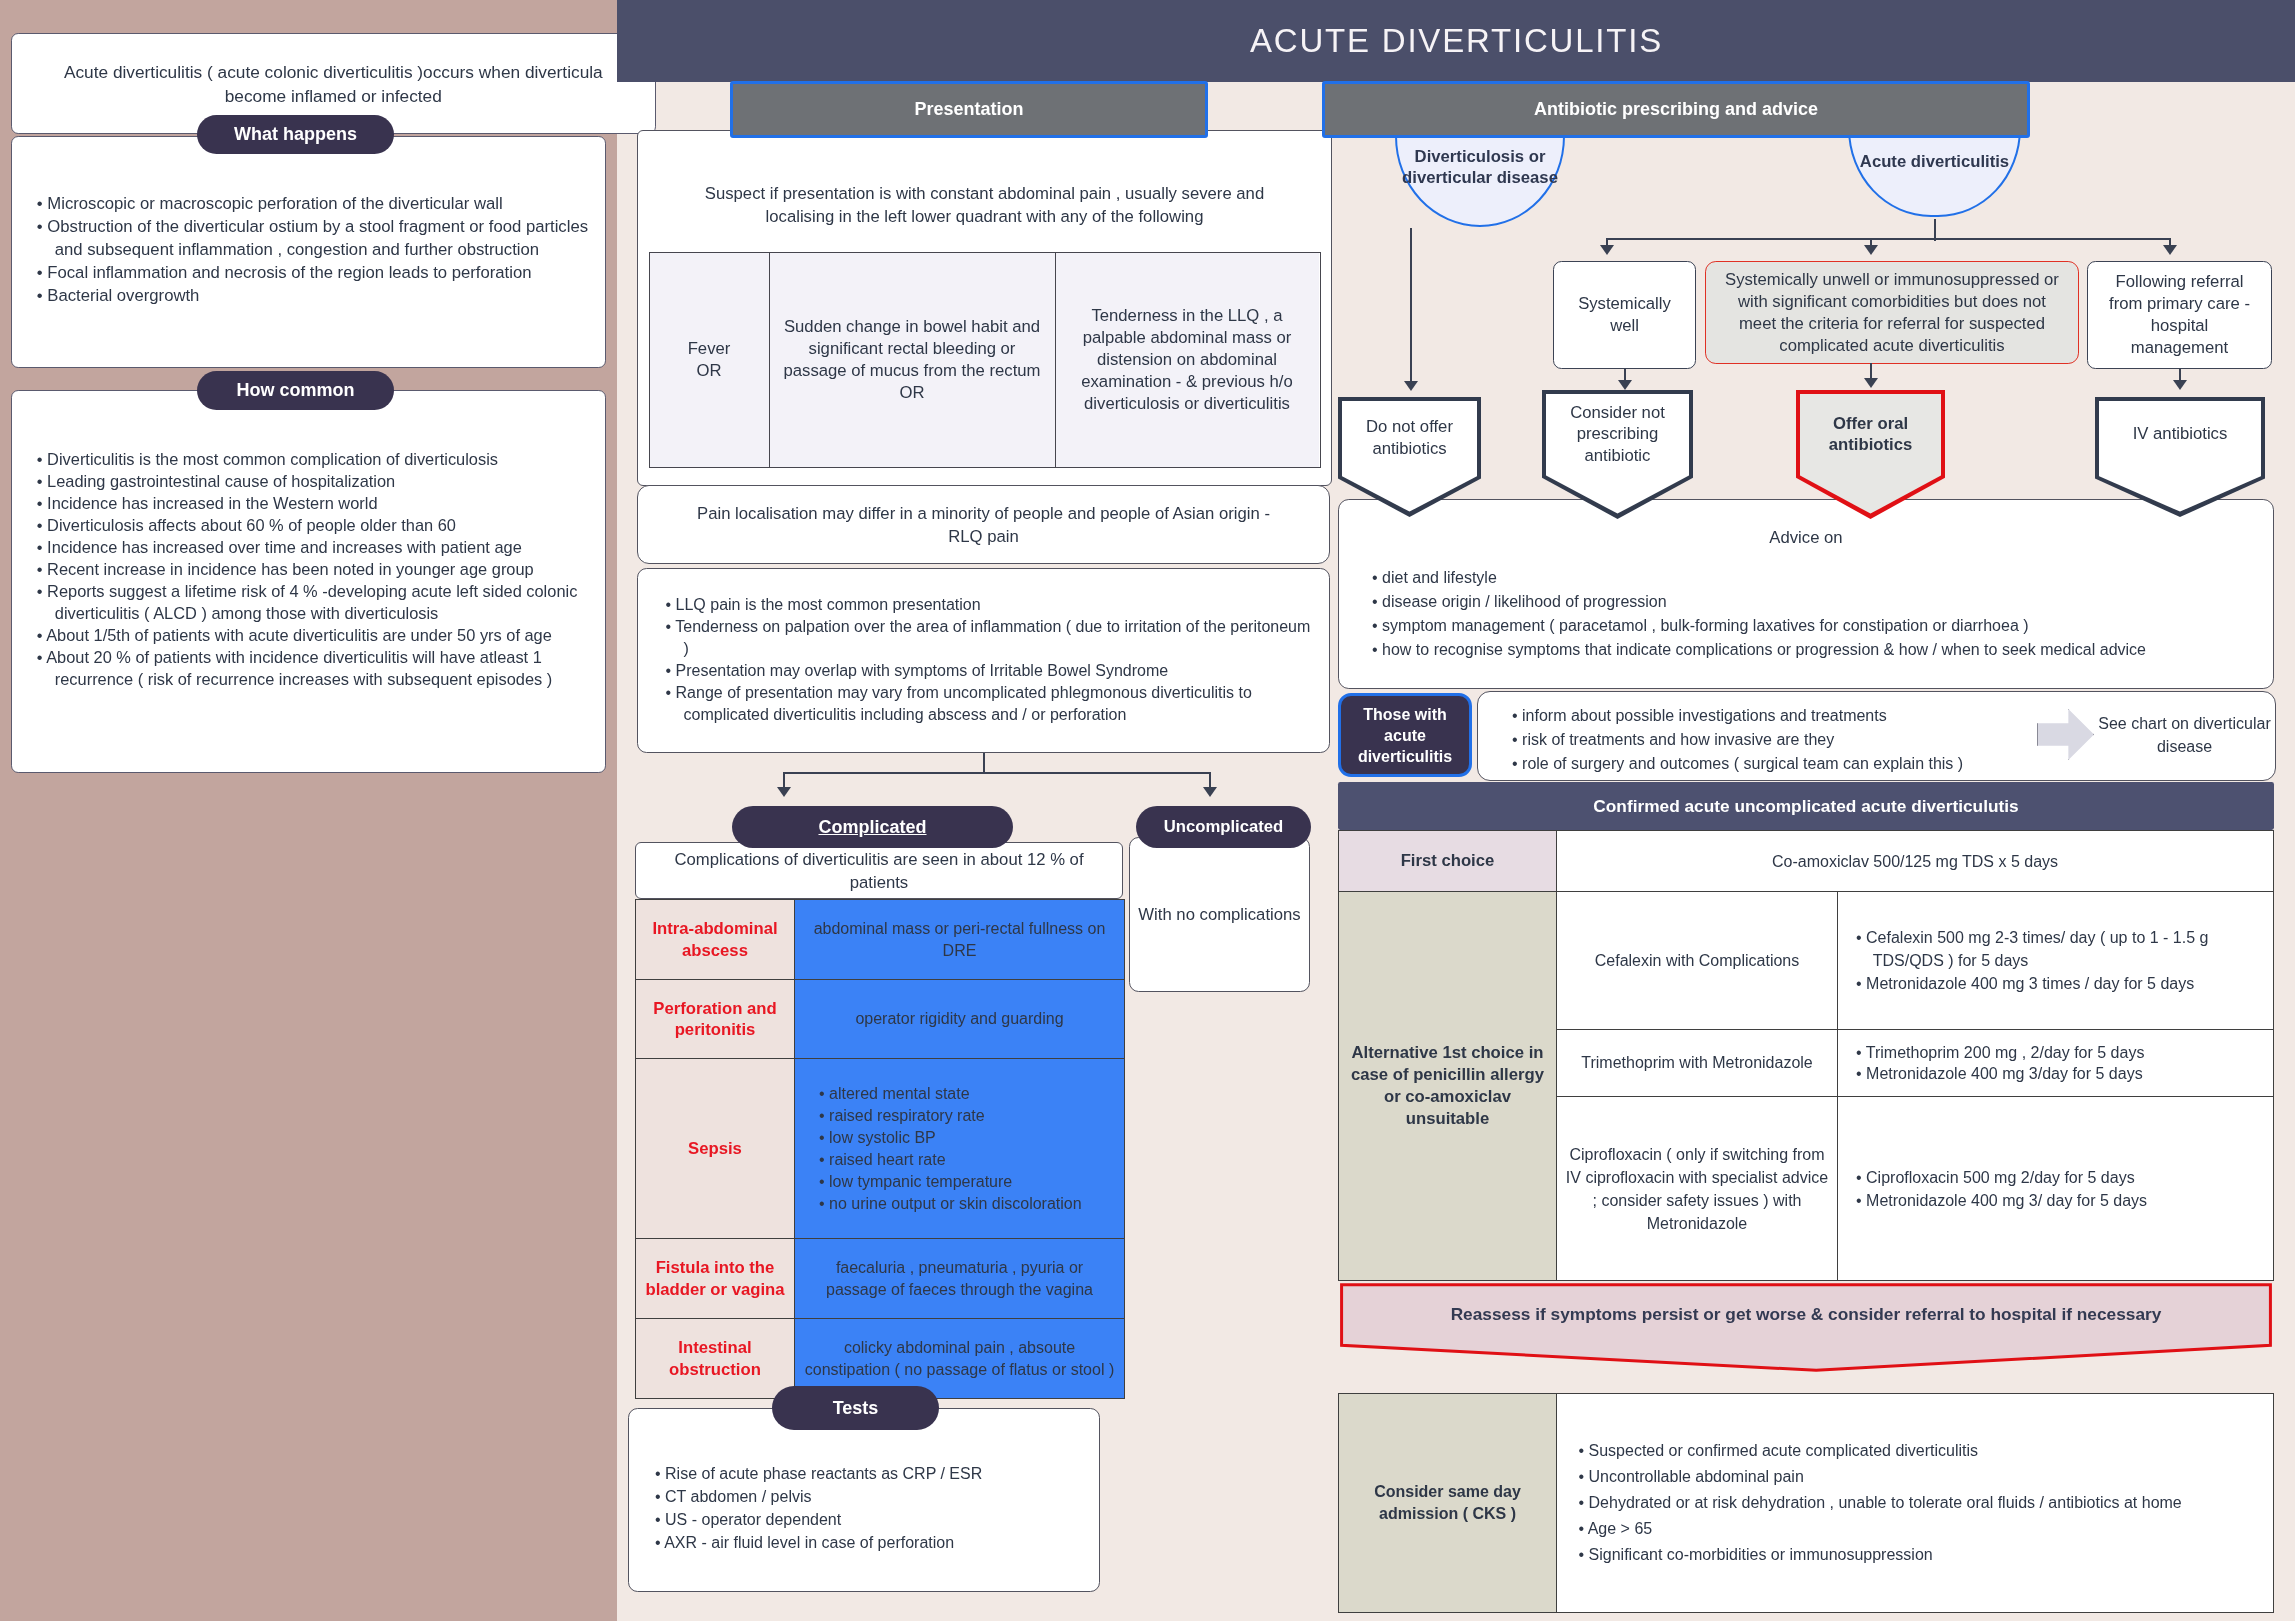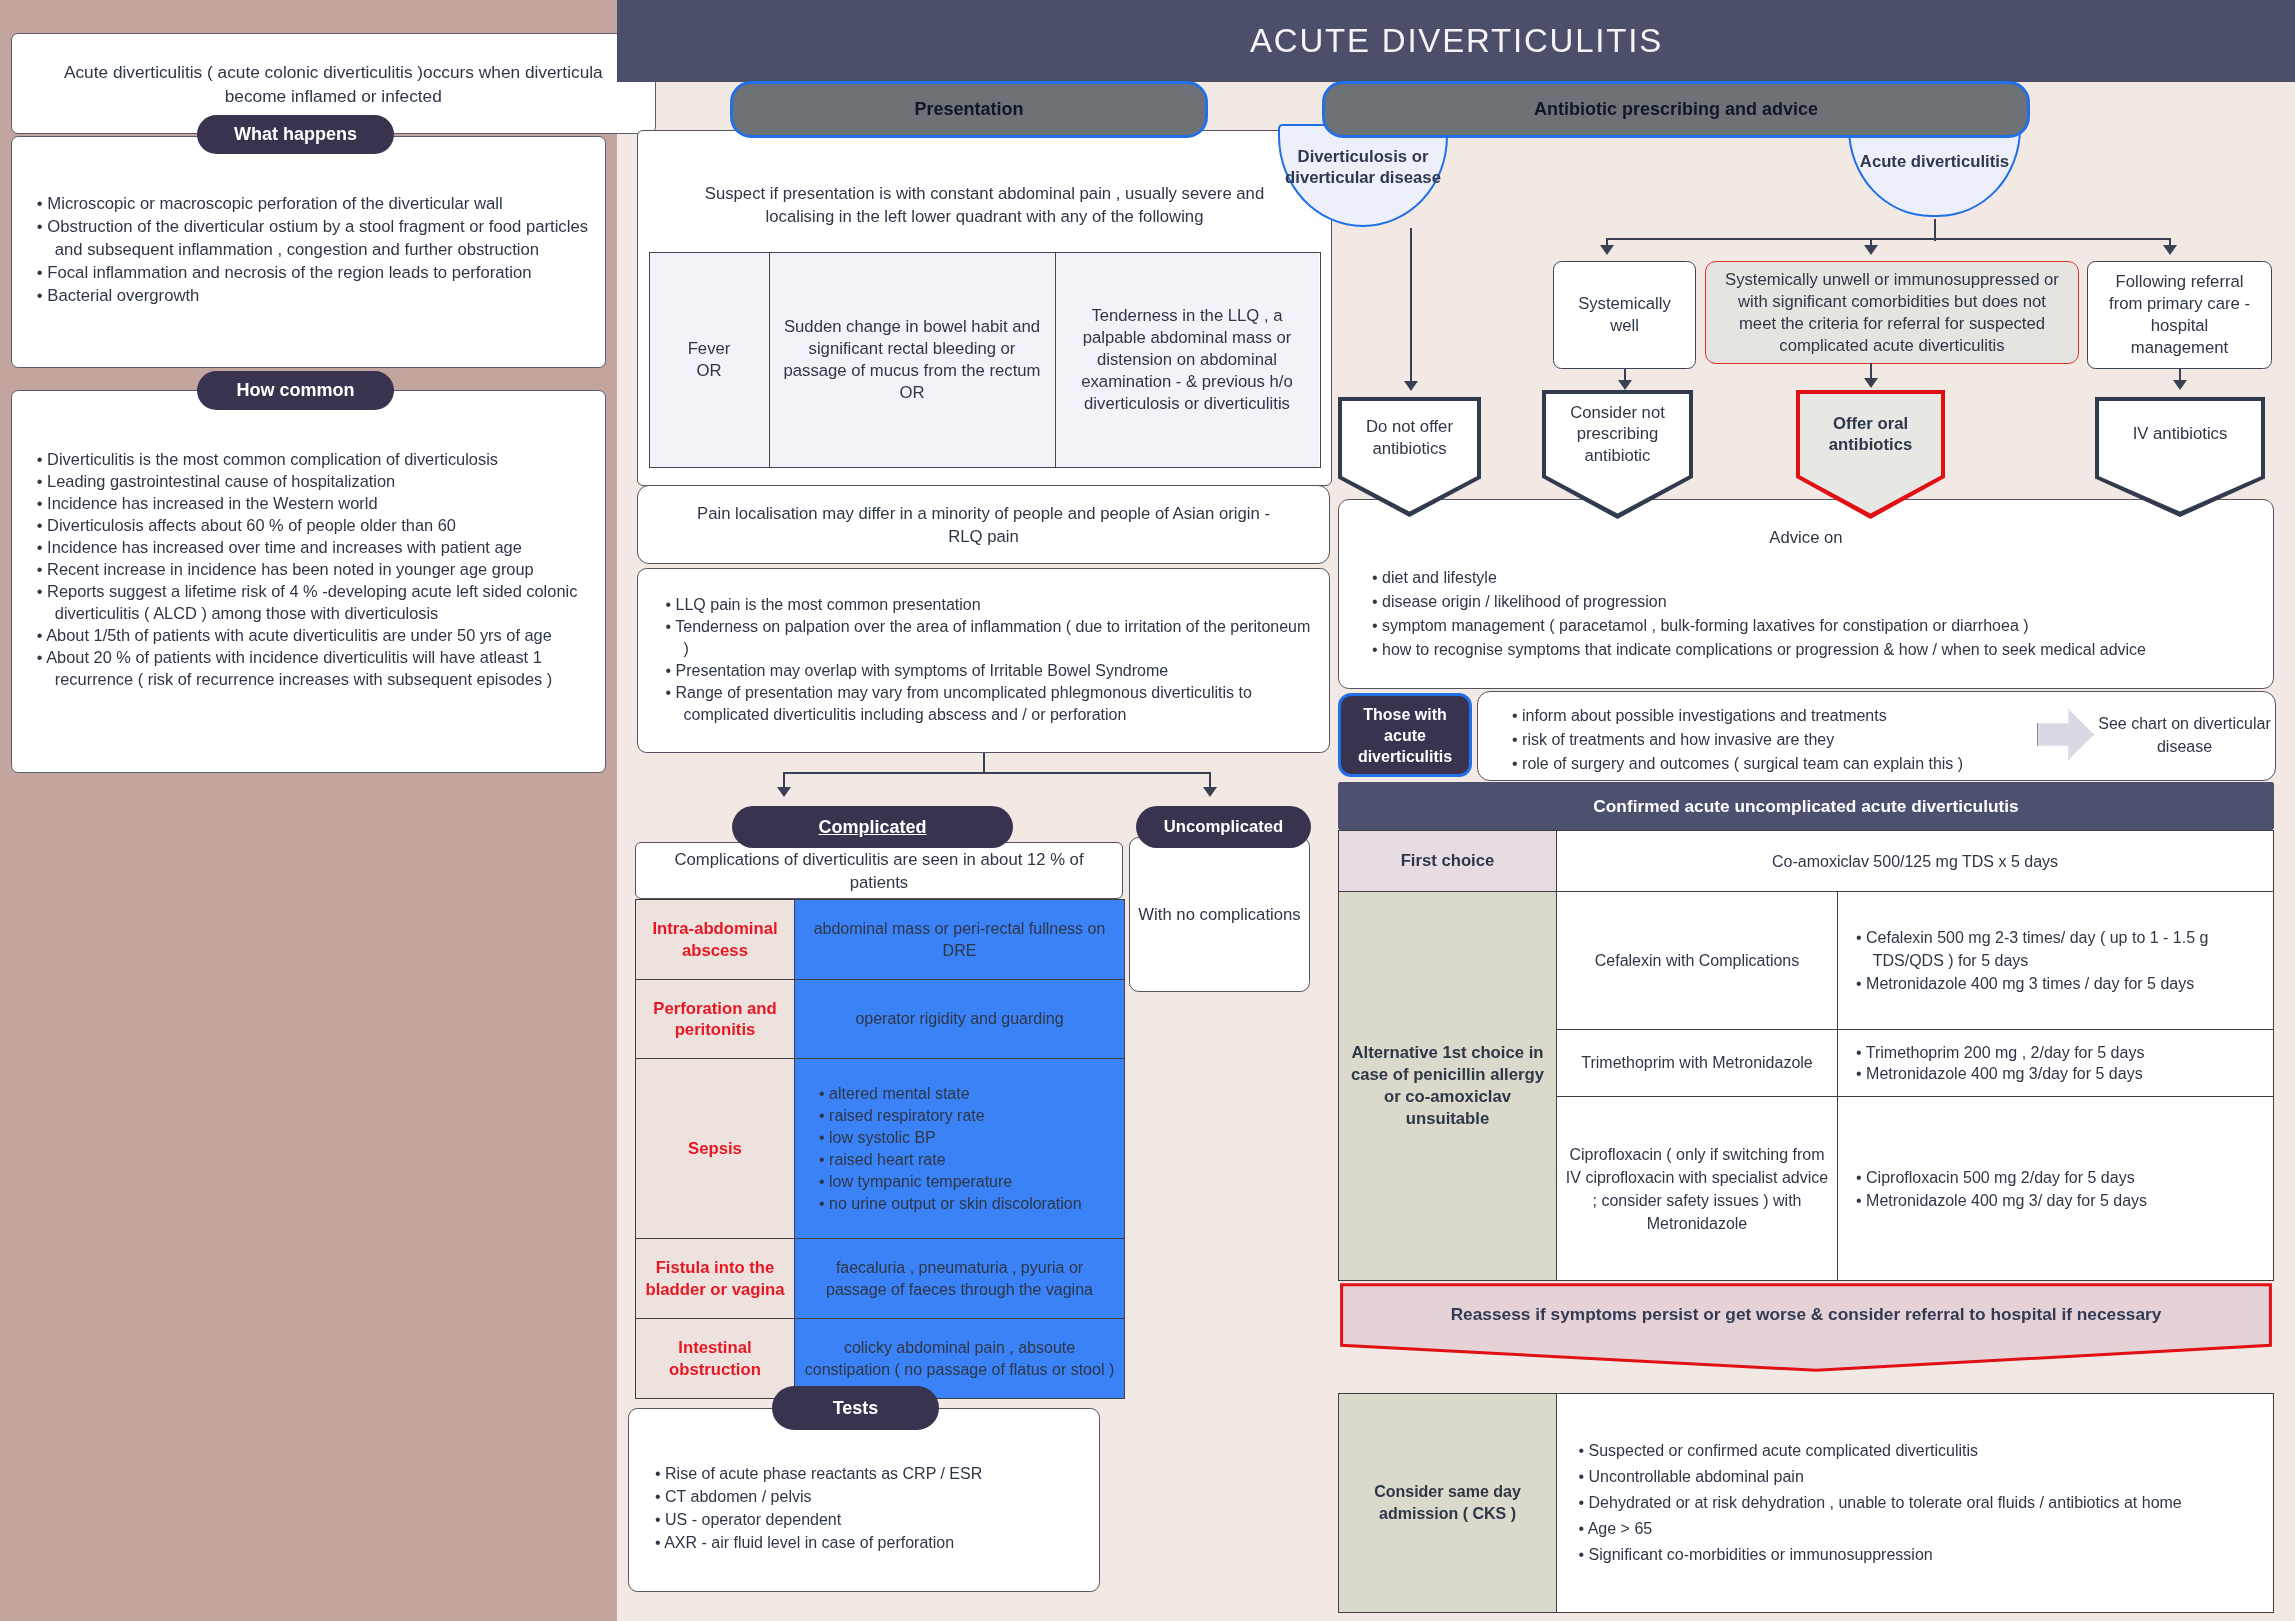--- a/index.html
+++ b/index.html
@@ -11,22 +11,22 @@
   .card{background:#ffffff;border:1.2px solid #5a5a6e;border-radius:7.2px;}
   .center-flex{display:flex;align-items:center;justify-content:center;text-align:center;}
   .pill{background:#39334f;color:#ffffff;font-weight:bold;border-radius:26px;
         display:flex;align-items:center;justify-content:center;z-index:5;font-size:18px;}
   .blist{list-style:none;margin:0;padding:0;font-size:16.7px;line-height:23px;}
   .blist li{padding-left:18px;text-indent:-18px;}
   .blist li::before{content:"• ";}
   
   .topbar{left:617px;top:0;width:1679px;height:82px;background:#4b4f6a;}
   .main-title{color:#f6f3f6;font-size:33px;font-weight:300;letter-spacing:1.8px;}
-  .gray-header{background:#6e7175;border:3px solid #2170e8;border-radius:21px;
-               color:#0f172a;font-weight:bold;font-size:18px;z-index:3;
+  .gray-header{background:#6e7175;border:3px solid #2170e8;border-radius:3px;
+               color:#ffffff;font-weight:bold;font-size:18px;z-index:3;
                display:flex;align-items:center;justify-content:center;}
   
   .wbox{background:#ffffff;border:1.2px solid #53535f;border-radius:6px;}
   .crit-table{display:flex;border:1.2px solid #46464e;}
   .crit-cell{background:#f3f2f8;border-right:1.2px solid #46464e;display:flex;flex-direction:column;
              align-items:center;justify-content:center;text-align:center;font-size:16.7px;line-height:22px;padding:6px 8.4px;box-sizing:border-box;}
   .crit-cell:last-child{border-right:none;}
   .comp-table{border:1.2px solid #3f3f3f;}
   .comp-row{display:flex;border-top:1.2px solid #3f3f3f;}
   .comp-row:first-child{border-top:none;}
@@ -220,21 +220,21 @@
         <li>CT abdomen / pelvis</li>
         <li>US - operator dependent</li>
         <li>AXR - air fluid level in case of perforation</li>
       </ul>
   </div>
 
   <div class="abs gray-header" style="left:1322px;top:81px;width:702px;height:51px;">
     <span>Antibiotic prescribing and advice</span>
   </div>
 
-  <div class="abs badge" style="left:1278px;top:124px;width:170px;height:103px;align-items:center;">
+  <div class="abs badge" style="left:1395px;top:124px;width:170px;height:103px;align-items:center;">
     <span>Diverticulosis or diverticular disease</span>
   </div>
   <div class="abs badge" style="left:1848px;top:124px;width:173px;height:93px;">
     <span>Acute diverticulitis</span>
   </div>
 
   <div class="abs vline" style="left:1410px;top:228px;height:154px;"></div>
   <div class="abs arrow-down" style="left:1404px;top:381px;"></div>
 
   <div class="abs vline" style="left:1934px;top:219px;height:21.5px;"></div>

